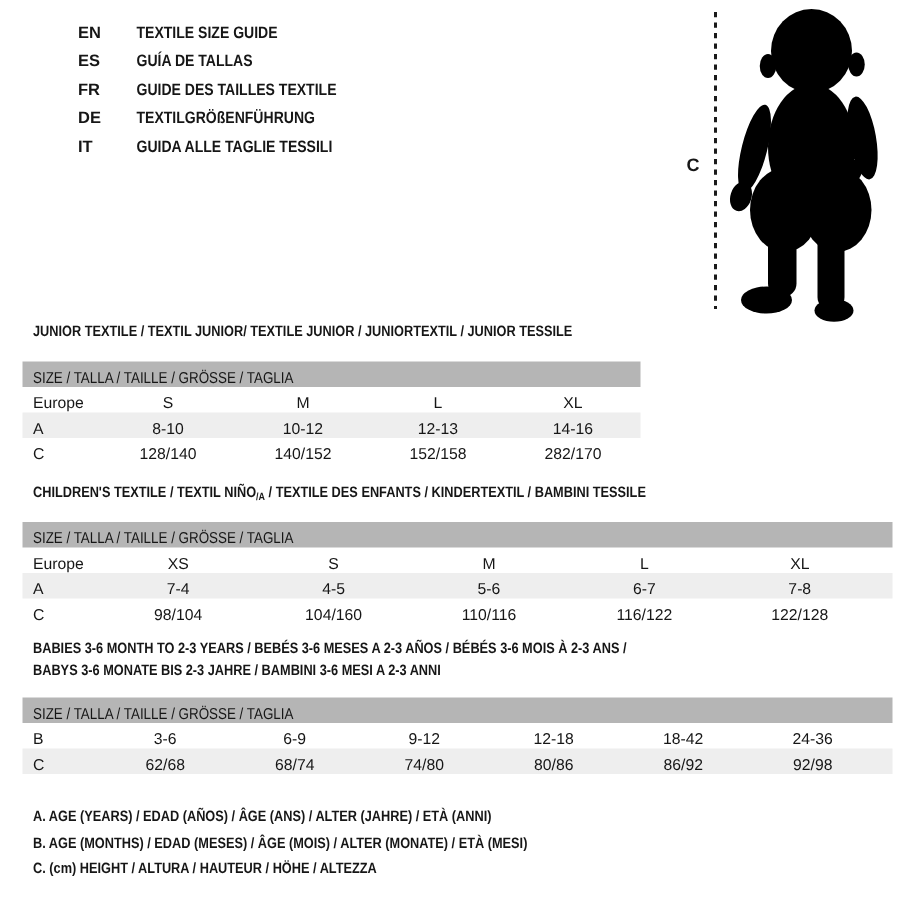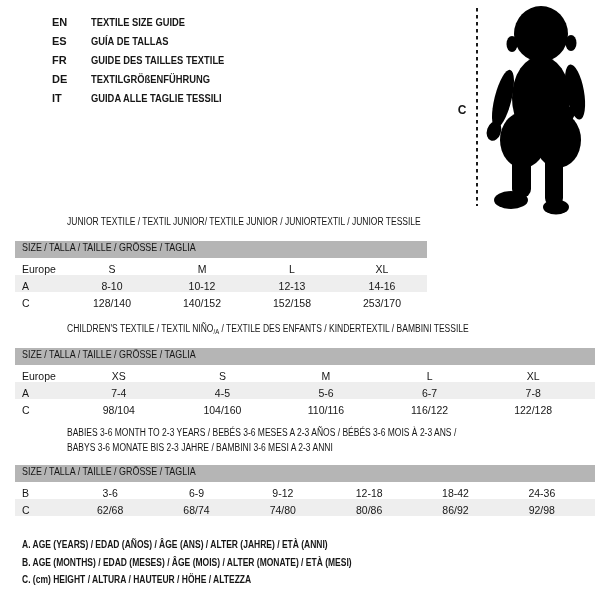--- a/index.html
+++ b/index.html
@@ -14,26 +14,26 @@
   #lang-block { position:absolute; left:20px; top:13px; font-size:11px; font-weight:bold; }
   .lang-row { display:flex; line-height:19px; }
   .lang-code { width:39px;margin-left:32px; }
 
   
   #figure-svg { position:absolute; left:440px; top:0; }
   #height-label { position:absolute; left:455px; top:103px; width:14px; text-align:center;
                   font-size:12px; font-weight:bold; }
 
   
-  .sec-title { position:absolute; font-size:10px; font-weight:normal; white-space:nowrap;margin-left:45px; }
+  .sec-title { position:absolute; font-size:10px; font-weight:bold; white-space:nowrap; }
   .sub { font-size:7px; vertical-align:-2px; }
 
   
   .size-table { position:absolute; left:15px; font-size:10.5px; }
-  .bar { height:17px; background:#b5b5b5; display:flex; align-items:flex-start;
+  .bar { height:17px; background:#b5b5b5; display:flex; align-items:flex-end;
          padding-left:7px; box-sizing:border-box; }
   .trow { height:17px; display:flex; align-items:flex-end; }
   .trow .lbl { width:52px; padding-left:7px; box-sizing:border-box; }
   .trow .cell { flex:1; text-align:center; }
   .shade { background:#eeeeee; }
   .pad-r .trow { padding-right:10px; }
 
   #table-junior  { top:241px; width:412px; }
   #table-children{ top:348px; width:580px; }
   #table-babies  { top:465px; width:580px; }
@@ -112,21 +112,21 @@
     <span class="cell">8-10</span>
     <span class="cell">10-12</span>
     <span class="cell">12-13</span>
     <span class="cell">14-16</span>
   </div>
   <div class="trow">
     <span class="lbl">C</span>
     <span class="cell">128/140</span>
     <span class="cell">140/152</span>
     <span class="cell">152/158</span>
-    <span class="cell">253/170</span>
+    <span class="cell">282/170</span>
   </div>
 </div>
 
 <div id="title-children" class="sec-title">
   <span class="cond"><span>CHILDREN'S TEXTILE / TEXTIL NIÑO</span><span class="sub">/A</span><span> / TEXTILE DES ENFANTS / KINDERTEXTIL / BAMBINI TESSILE</span></span>
 </div>
 <div id="table-children" class="size-table pad-r">
   <div class="bar">
     <span class="cond">SIZE / TALLA / TAILLE / GRÖSSE / TAGLIA</span>
   </div>

